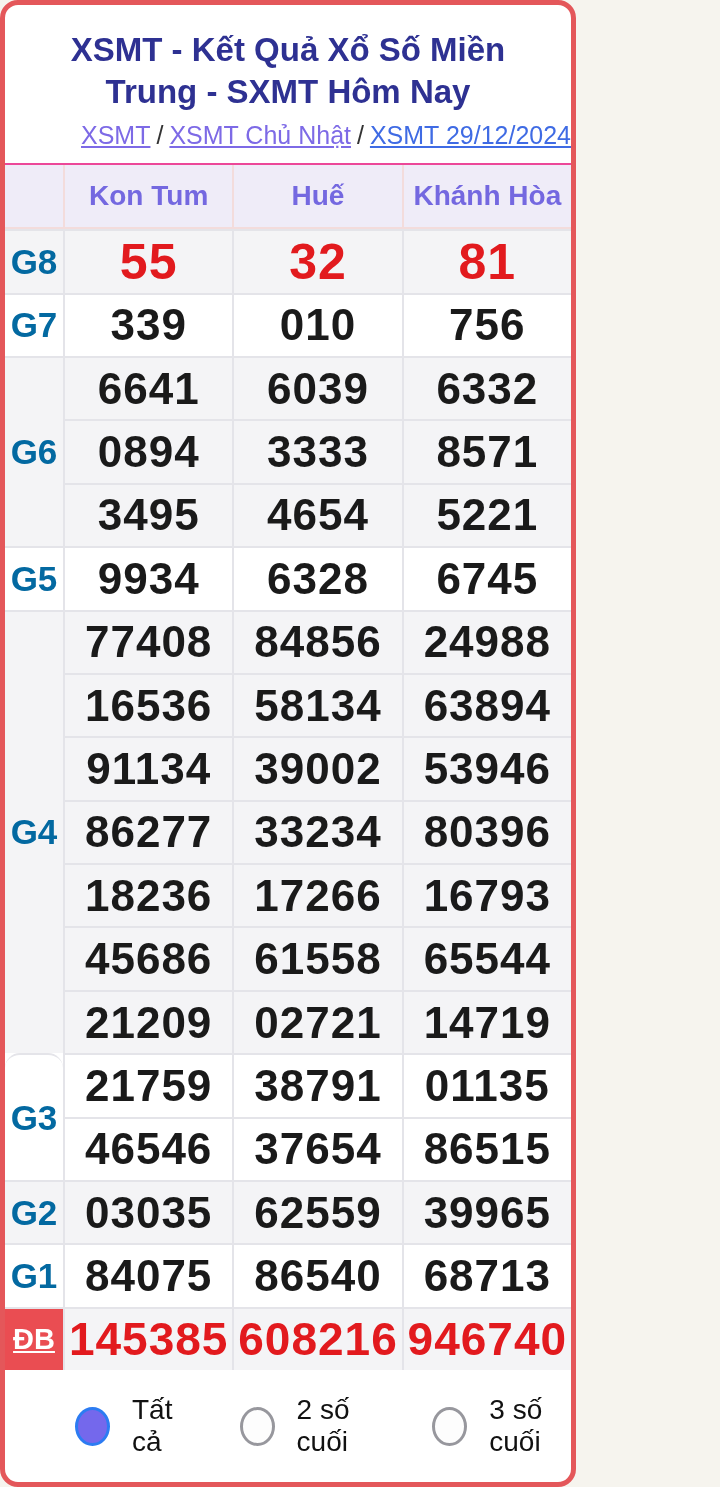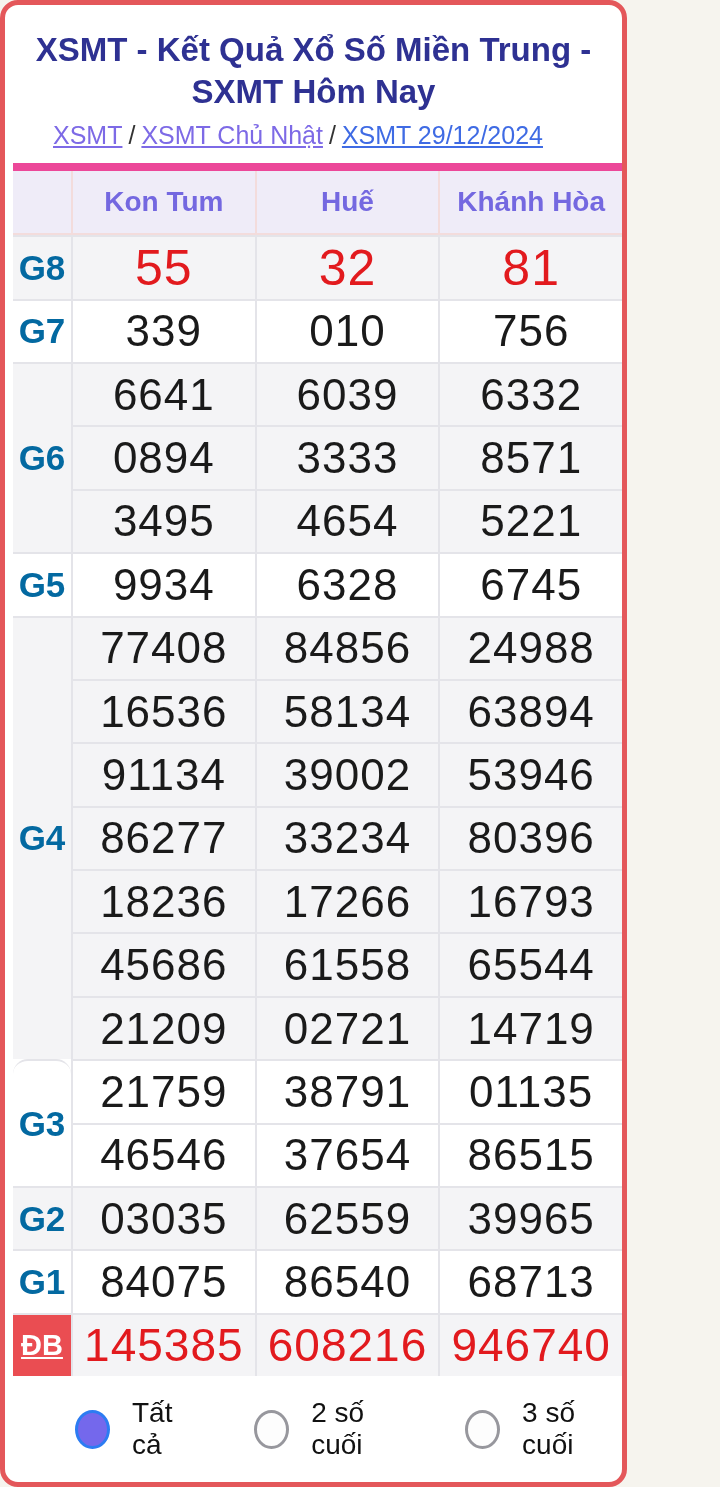--- a/index.html
+++ b/index.html
@@ -12,67 +12,66 @@
     --cell-border:#e4e4e9;
     --red:#e21a1e;
     --special-bg:#ea4d52;
     --radio-fill:#7468ec;
     --radio-ring:#2c7cf2;
   }
   *{box-sizing:border-box;}
   html,body{margin:0;padding:0;background:#f6f4ee;}
   body{font-family:"Liberation Sans",sans-serif;}
   .card{
-    width:627px;height:1487px;
+    width:576px;height:1487px;
     border:5px solid var(--card-border);
     border-radius:18px;
     background:#fff;
     overflow:hidden;
     display:flex;flex-direction:column;
   }
   .title{
     margin:24px 20px 0;
     text-align:center;
     font-size:33px;font-weight:700;line-height:1.26;
     color:var(--title-color);
   }
   .breadcrumb{
-    text-align:left;
+    text-align:right;
     font-size:25px;
     margin:9px 0 13px;
     color:#333;
     padding-left:48px;
   }
   .breadcrumb a{text-decoration:underline;}
   .breadcrumb .sep{color:#333;padding:0 6px;}
   .table{
     display:grid;
     grid-template-columns:58px 1fr 1fr 1fr;
     grid-template-rows:64px;
     grid-auto-rows:63.4px;
-    border-top:8px solid #ec4899;
-    margin-left:8px;
+    border-top:2px solid #ec4899;
   }
   .th{
     background:var(--header-bg);
     display:flex;align-items:center;justify-content:center;
     font-weight:700;font-size:28px;color:var(--header-text);
     border-bottom:2px solid var(--header-border);
     border-left:2px solid var(--header-border);
   }
   .th.corner{border-left:none;}
   .cell{
     display:flex;align-items:center;justify-content:center;
     border-top:2px solid var(--cell-border);
   }
   .label-cell{
     font-size:35px;font-weight:700;color:#0369a1;
   }
   .value-cell{
-    font-size:44px;font-weight:400;color:#1a1a1a;
+    font-size:44px;font-weight:700;color:#1a1a1a;
     letter-spacing:1px;
     border-left:2px solid var(--cell-border);
     text-align:right;
   }
   .value-cell.xl{font-size:50px;}
   .value-cell.lg{font-size:46px;}
   .red{color:var(--red);}
   .shade-gray{background:var(--row-gray);}
   .shade-white{background:#fff;}
   .special-label{

